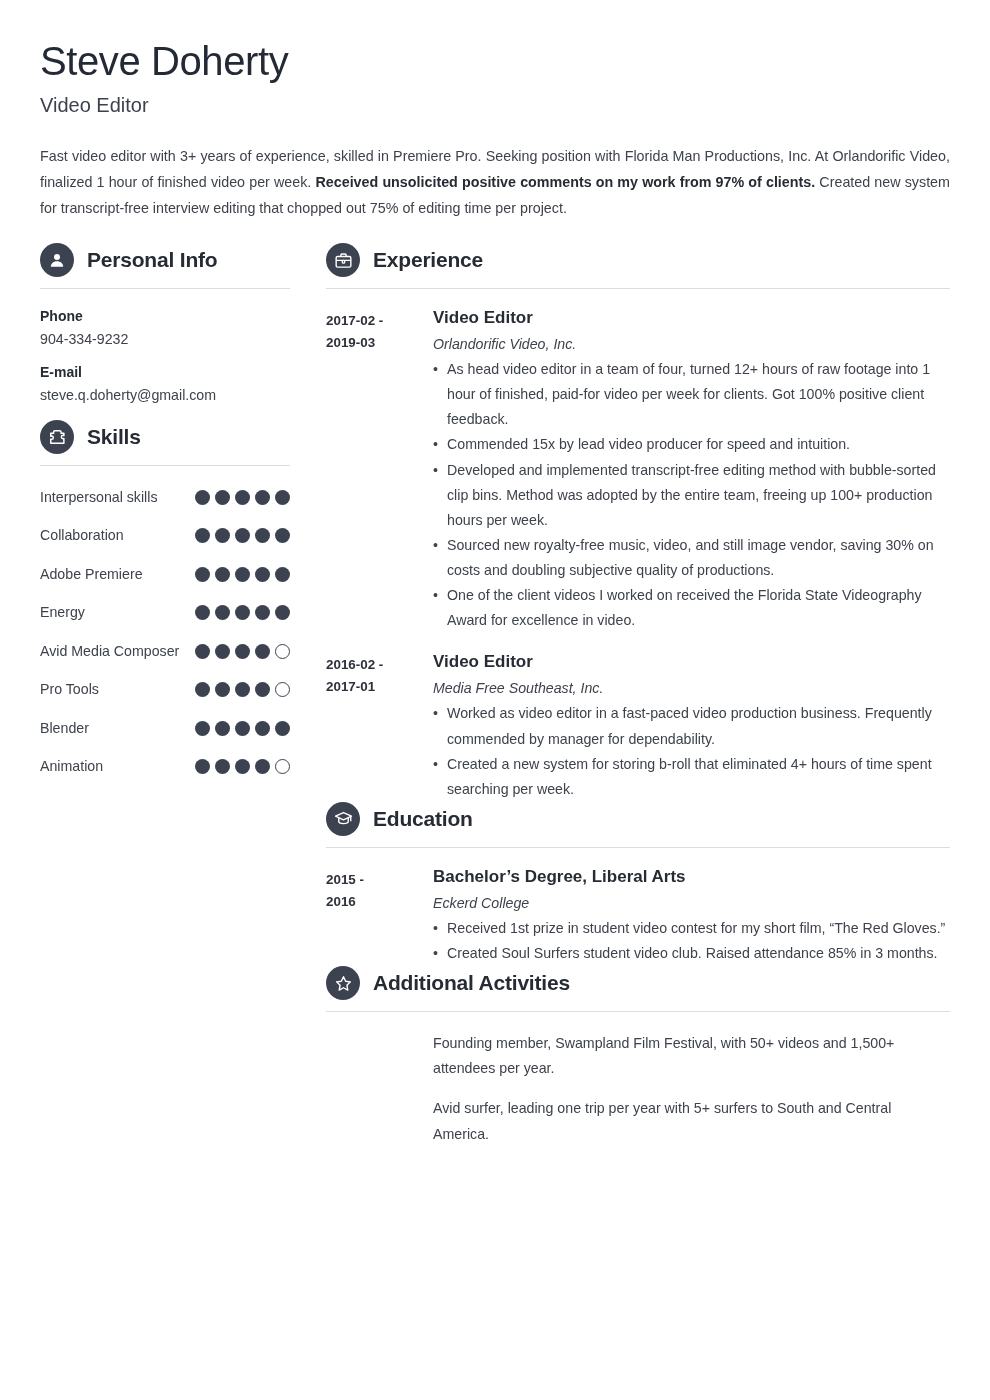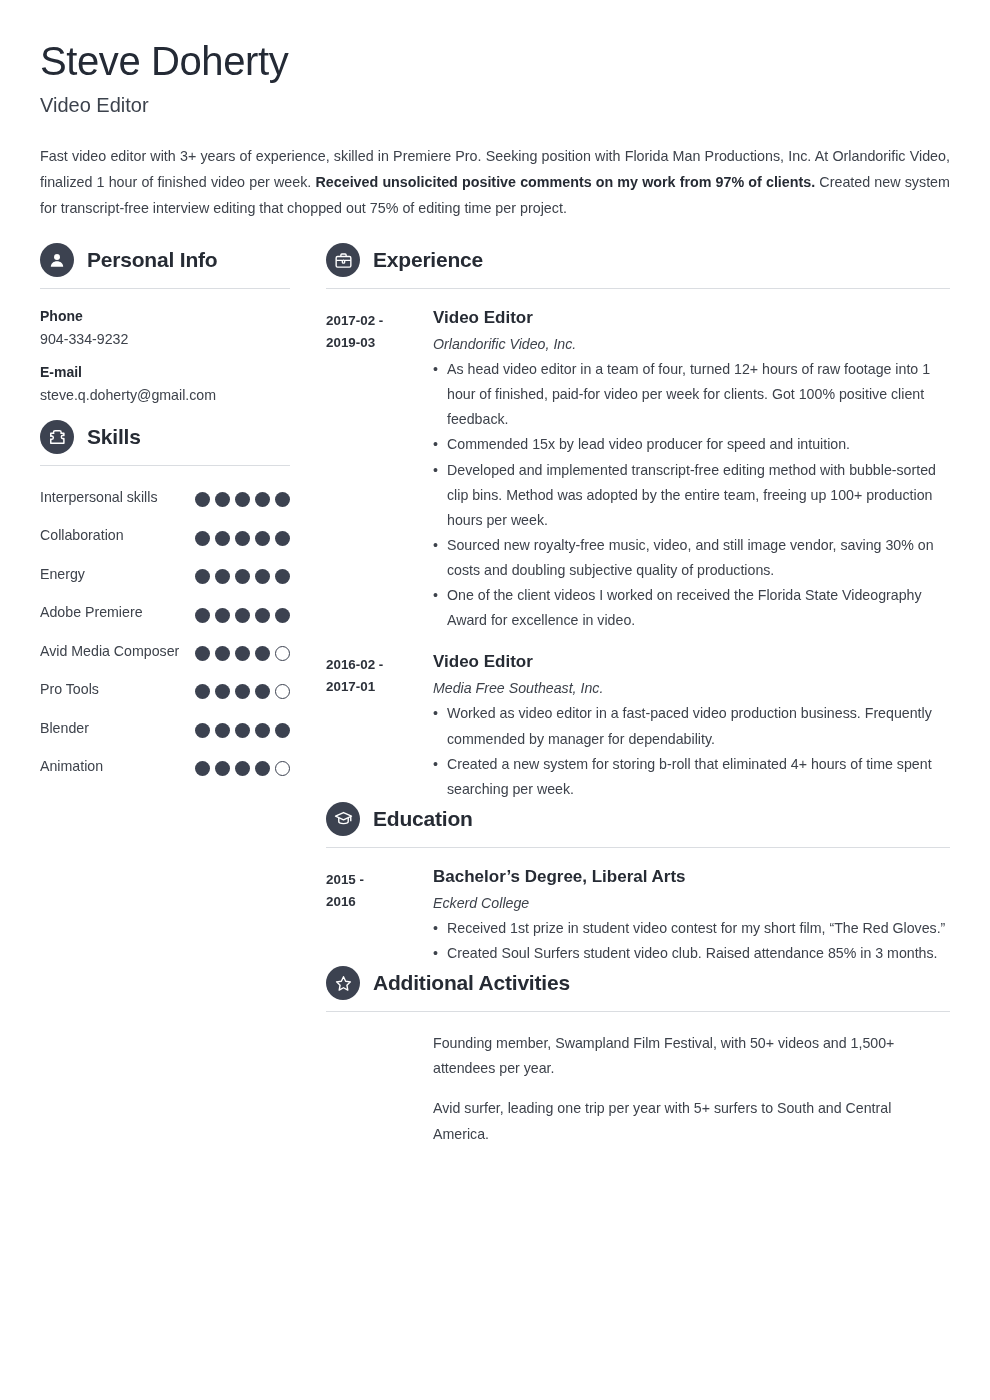--- a/index.html
+++ b/index.html
@@ -43,21 +43,21 @@
   .sec { margin-bottom: 0; }
 
   
   .pi-block { margin-top: 19px; }
   .pi-label { font-size: 14px; font-weight: bold; color: #262b34; margin-bottom: 7px; }
   .pi-value { font-size: 14.2px; color: #3d424b; margin-bottom: 17px; }
 
   
   .skills-wrap { margin-top: 19px; }
   .skill-row {
-    display: flex; align-items: center; justify-content: space-between;
+    display: flex; align-items: flex-start; justify-content: space-between;
     margin-bottom: 14px; min-height: 22px;
   }
   .skill-name { font-size: 14.2px; color: #3d424b; line-height: 1.72; max-width: 150px; }
   .dots { display: flex; gap: 5px; padding-top: 5px; flex: 0 0 auto; }
   .dot { width: 15px; height: 15px; border-radius: 50%; background: #3c4250; }
   .dot.off { background: #ffffff; border: 1.6px solid #3c4250; }
 
   
   .entry { display: flex; margin-top: 19px; }
   .entry-date {
@@ -137,31 +137,31 @@
               <div class="skill-name">Collaboration</div>
               <div class="dots">
                 <span class="dot"></span>
                 <span class="dot"></span>
                 <span class="dot"></span>
                 <span class="dot"></span>
                 <span class="dot"></span>
               </div>
             </div>
             <div class="skill-row">
+              <div class="skill-name">Adobe Premiere</div>
+              <div class="dots">
+                <span class="dot"></span>
+                <span class="dot"></span>
+                <span class="dot"></span>
+                <span class="dot"></span>
+                <span class="dot"></span>
+              </div>
+            </div>
+            <div class="skill-row">
               <div class="skill-name">Energy</div>
-              <div class="dots">
-                <span class="dot"></span>
-                <span class="dot"></span>
-                <span class="dot"></span>
-                <span class="dot"></span>
-                <span class="dot"></span>
-              </div>
-            </div>
-            <div class="skill-row">
-              <div class="skill-name">Adobe Premiere</div>
               <div class="dots">
                 <span class="dot"></span>
                 <span class="dot"></span>
                 <span class="dot"></span>
                 <span class="dot"></span>
                 <span class="dot"></span>
               </div>
             </div>
             <div class="skill-row">
               <div class="skill-name">Avid Media Composer</div>

